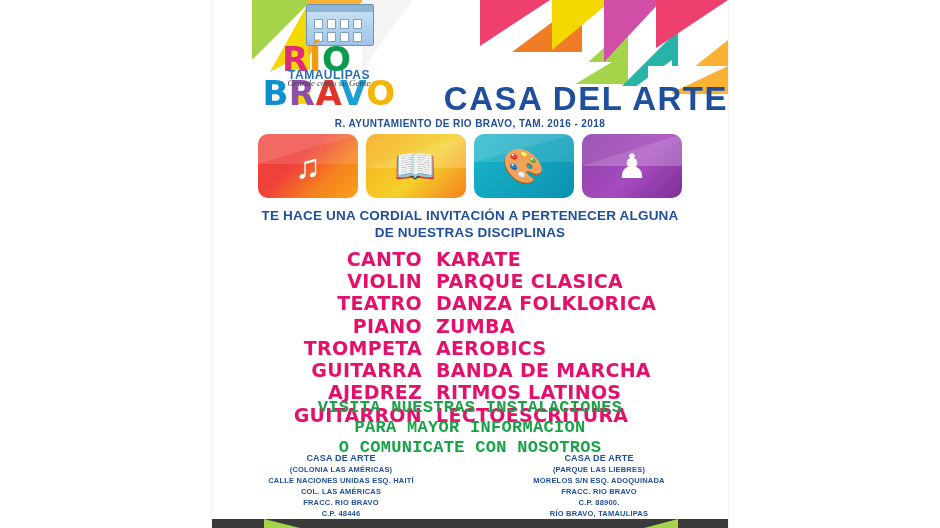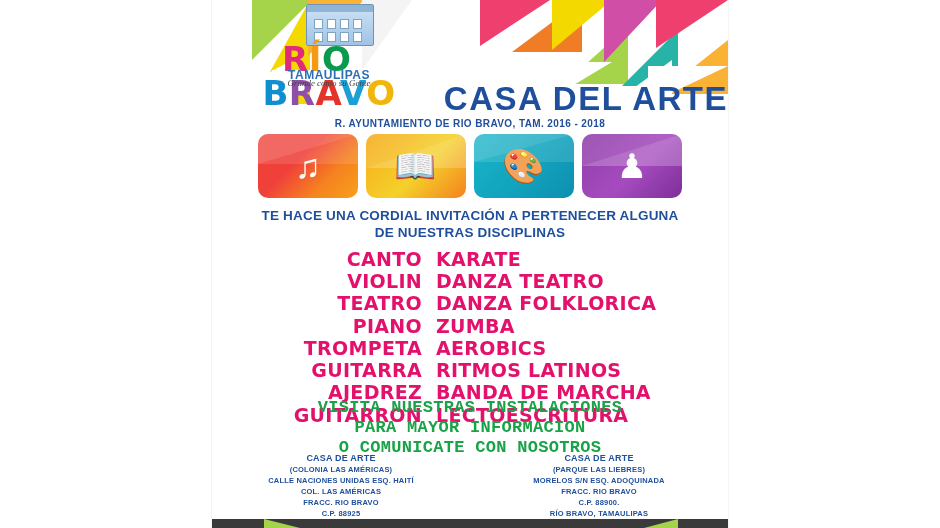--- a/index.html
+++ b/index.html
@@ -344,44 +344,44 @@
         <div>VIOLIN</div>
         <div>TEATRO</div>
         <div>PIANO</div>
         <div>TROMPETA</div>
         <div>GUITARRA</div>
         <div>AJEDREZ</div>
         <div>GUITARRON</div>
       </div>
       <div class="col right">
         <div>KARATE</div>
-        <div>DANZA TEATRO</div>
+        <div>PARQUE CLASICA</div>
         <div>DANZA FOLKLORICA</div>
         <div>ZUMBA</div>
         <div>AEROBICS</div>
+        <div>BANDA DE MARCHA</div>
         <div>RITMOS LATINOS</div>
-        <div>BANDA DE MARCHA</div>
         <div>LECTOESCRITURA</div>
       </div>
     </div>
 
     <div class="cta">
       <div>VISITA NUESTRAS INSTALACIONES</div>
       <div>PARA MAYOR INFORMACION</div>
       <div>O COMUNICATE CON NOSOTROS</div>
     </div>
 
     <div class="addresses">
       <div class="addr">
         <div class="title-line">CASA DE ARTE</div>
         <div>(COLONIA LAS AMÉRICAS)</div>
         <div>CALLE NACIONES UNIDAS ESQ. HAITÍ</div>
         <div>COL. LAS AMÉRICAS</div>
         <div>FRACC. RIO BRAVO</div>
-        <div>C.P. 88925</div>
+        <div>C.P. 48446</div>
         <div>CD. RÍO BRAVO, TAMAULIPAS</div>
       </div>
       <div class="addr">
         <div class="title-line">CASA DE ARTE</div>
         <div>(PARQUE LAS LIEBRES)</div>
         <div>MORELOS S/N ESQ. ADOQUINADA</div>
         <div>FRACC. RIO BRAVO</div>
         <div>C.P. 88900.</div>
         <div>RÍO BRAVO, TAMAULIPAS</div>
         <div>TEL. 899. 934 . 2926</div>

